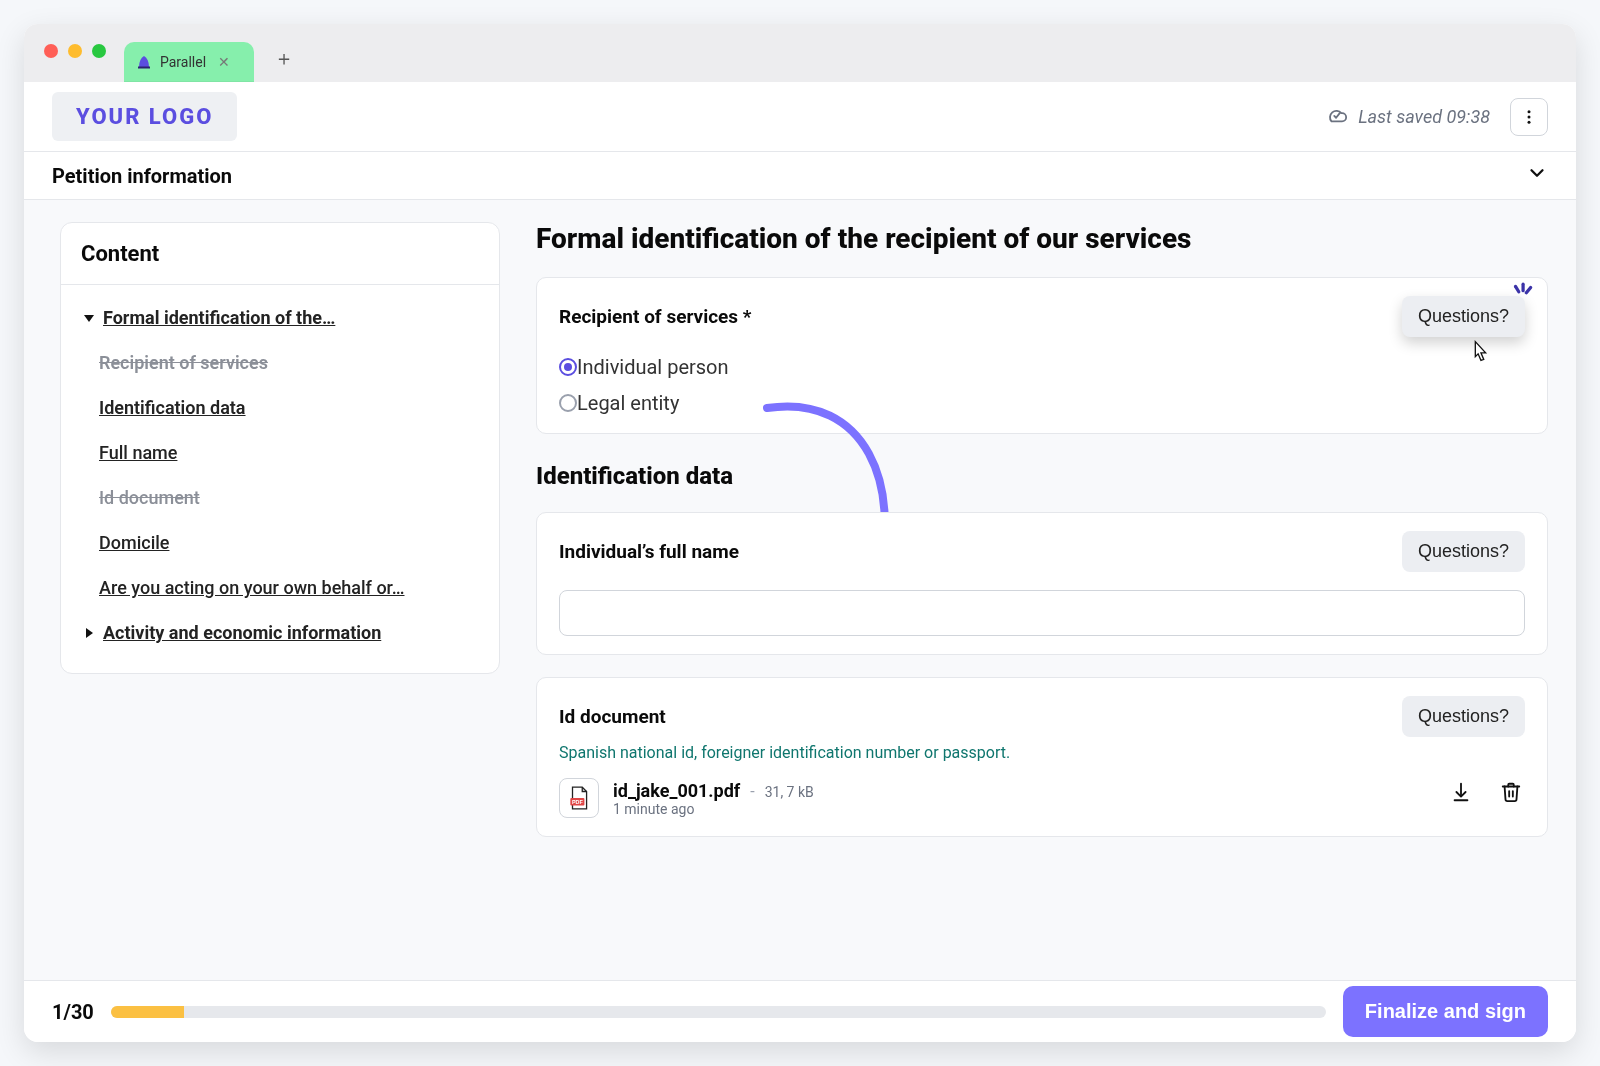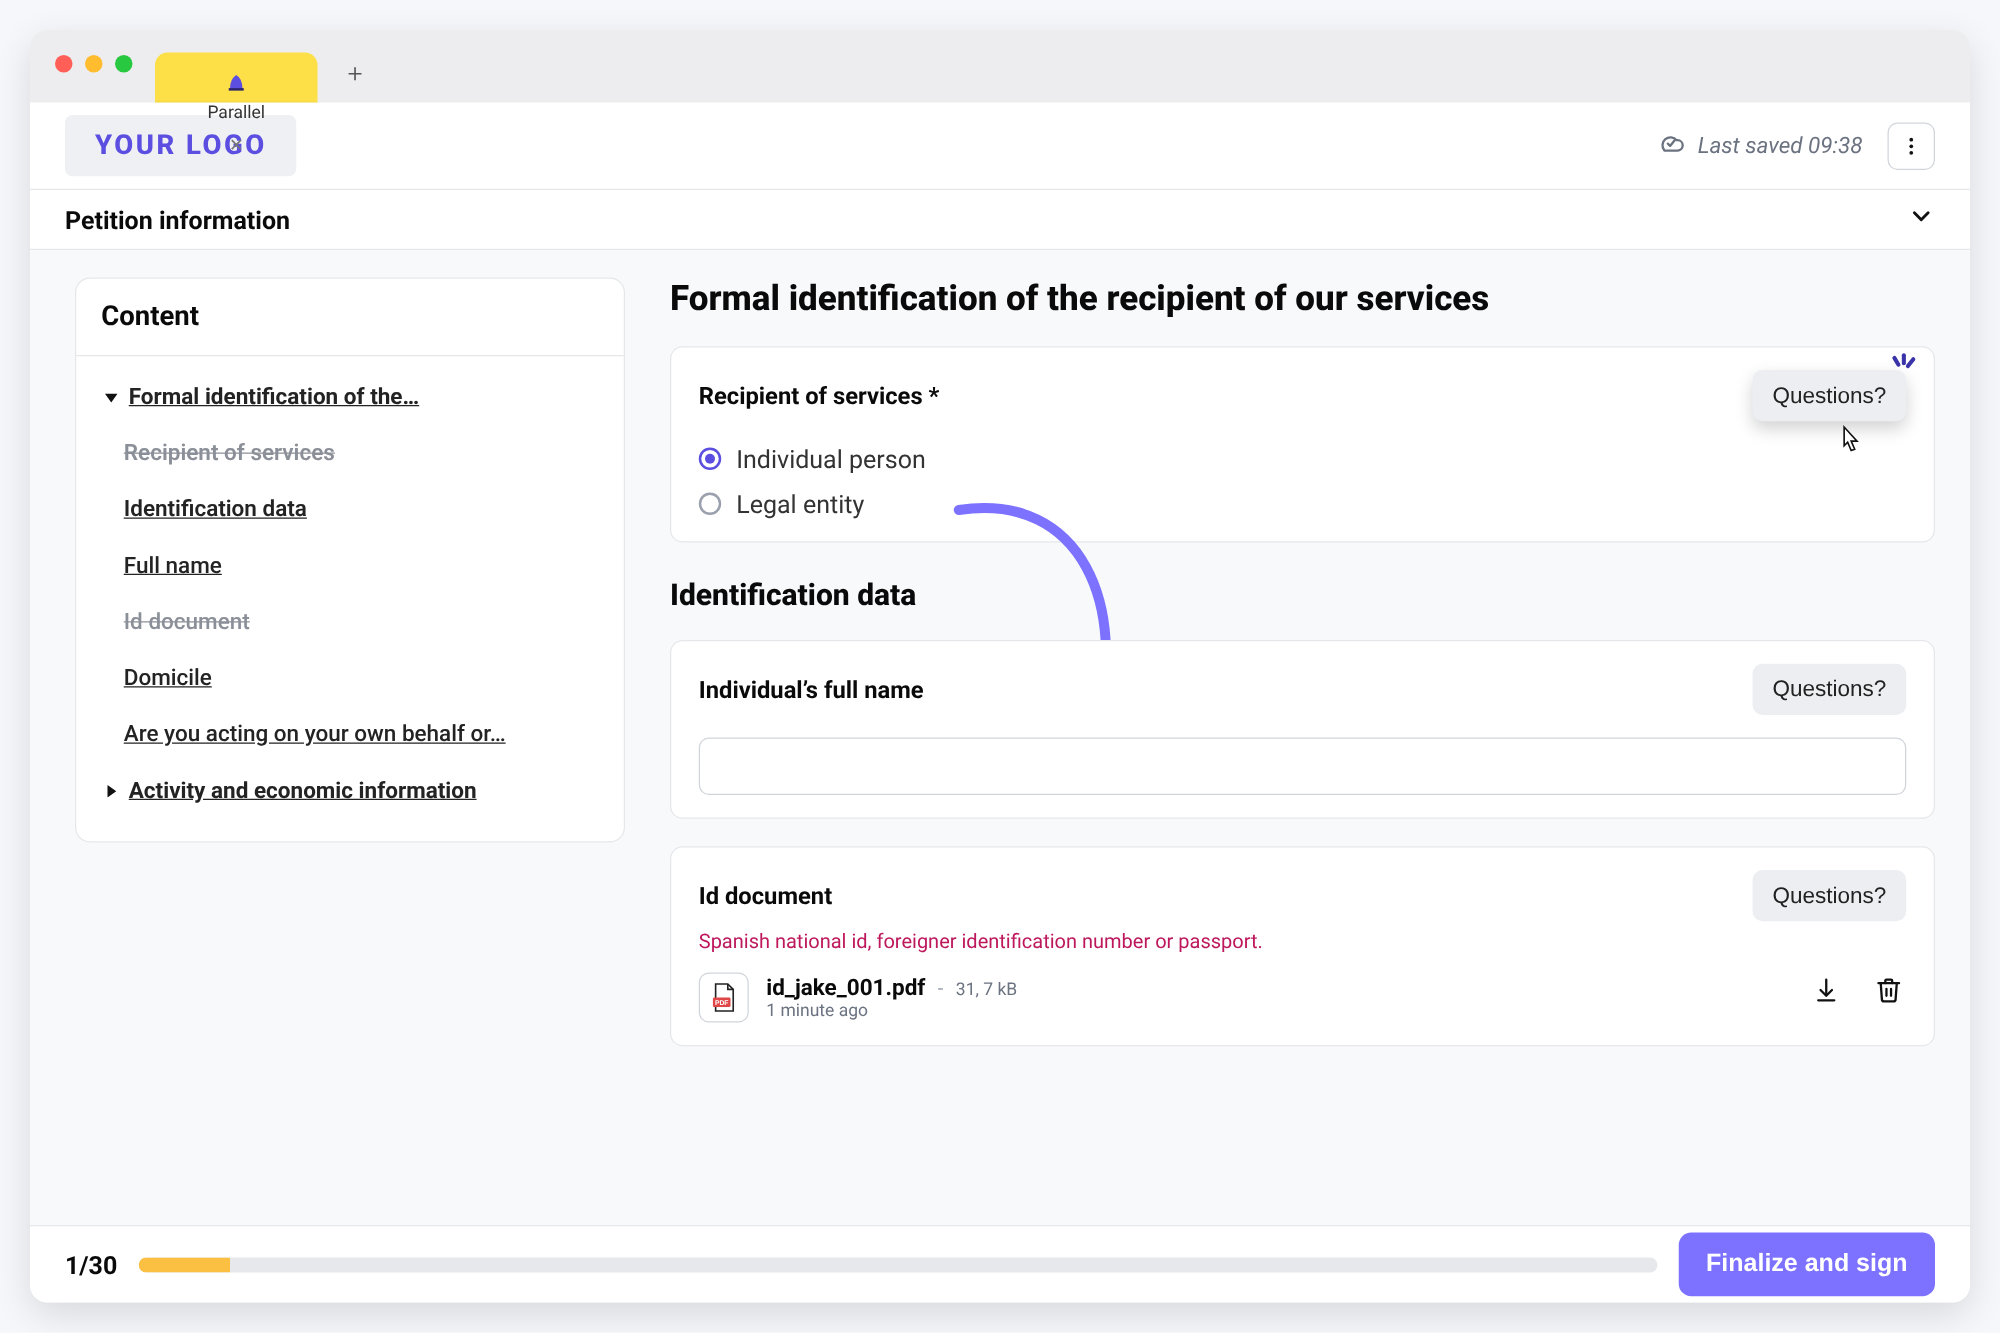--- a/index.html
+++ b/index.html
@@ -47,25 +47,24 @@
     position:absolute;left:20px;top:20px;display:flex;gap:10px;
   }
   .dot{width:14px;height:14px;border-radius:50%}
   .dot.red{background:#ff5f57}
   .dot.yellow{background:#febc2e}
   .dot.green{background:#28c840}
   .tabs{
     margin-left:86px;display:flex;align-items:flex-end;height:100%;
   }
   .tab{
-    height:40px;min-width:130px;padding:16px 12px;
-    background:#fde047;border-radius:10px 10px 0 0;
+    height:40px;min-width:130px;padding:0 12px;
+    background:#86efac;border-radius:10px 10px 0 0;
     display:flex;align-items:center;gap:8px;
     box-shadow:0 -1px 0 rgba(0,0,0,.04) inset;
-    flex-direction:column;
   }
   .tab .favicon{width:16px;height:16px}
   .tab .title{font-size:14px;color:#333}
   .tab .close{font-size:14px;color:#777;padding:2px 4px;border-radius:4px}
   .newtab{margin-left:14px;margin-bottom:8px;color:#555;font-size:20px;line-height:1;padding:6px;border-radius:6px}
   
   .app-header{
     height:70px;display:flex;align-items:center;justify-content:space-between;
     padding:0 28px;border-bottom:1px solid var(--line);
     background:#fff;
@@ -113,29 +112,29 @@
   .card{
     background:#fff;border:1px solid var(--line);border-radius:10px;padding:18px 22px;position:relative;
   }
   .card .row{display:flex;align-items:center;justify-content:space-between}
   .card .label{font-size:19px;font-weight:700}
   .qbtn{
     background:var(--pill);border-radius:8px;padding:10px 16px;font-size:18px;color:#222;border:none;cursor:pointer;
   }
   .qbtn.highlight{box-shadow:0 6px 14px rgba(0,0,0,.18)}
   .options{display:flex;flex-direction:column;gap:12px;margin-top:18px}
-  .opt{display:flex;align-items:center;gap:12px;font-size:20px;color:#333}
+  .opt{display:flex;align-items:center;font-size:20px;color:#333}
   .radio{width:18px;height:18px;border-radius:50%;border:2px solid #9aa0ad;display:inline-block;position:relative}
   .radio.checked{border-color:var(--accent)}
   .radio.checked::after{content:"";position:absolute;inset:3px;border-radius:50%;background:var(--accent)}
   .h2{font-size:24px;font-weight:800;margin-top:6px}
   .input{
     margin-top:18px;width:100%;height:46px;border:1px solid var(--line2);border-radius:8px;background:#fff;
   }
-  .desc{color:#be185d;font-size:16px;margin-top:6px}
+  .desc{color:#0f766e;font-size:16px;margin-top:6px}
   .file{
     display:flex;align-items:flex-start;justify-content:space-between;margin-top:16px;
   }
   .file-left{display:flex;align-items:center;gap:14px}
   .file-chip{
     width:40px;height:40px;border:1px solid var(--line2);border-radius:8px;display:flex;align-items:center;justify-content:center;background:#fff;
   }
   .file-meta{display:flex;flex-direction:column}
   .file-name{font-size:18px;font-weight:700}
   .file-sub{font-size:14px;color:#6b7280}

